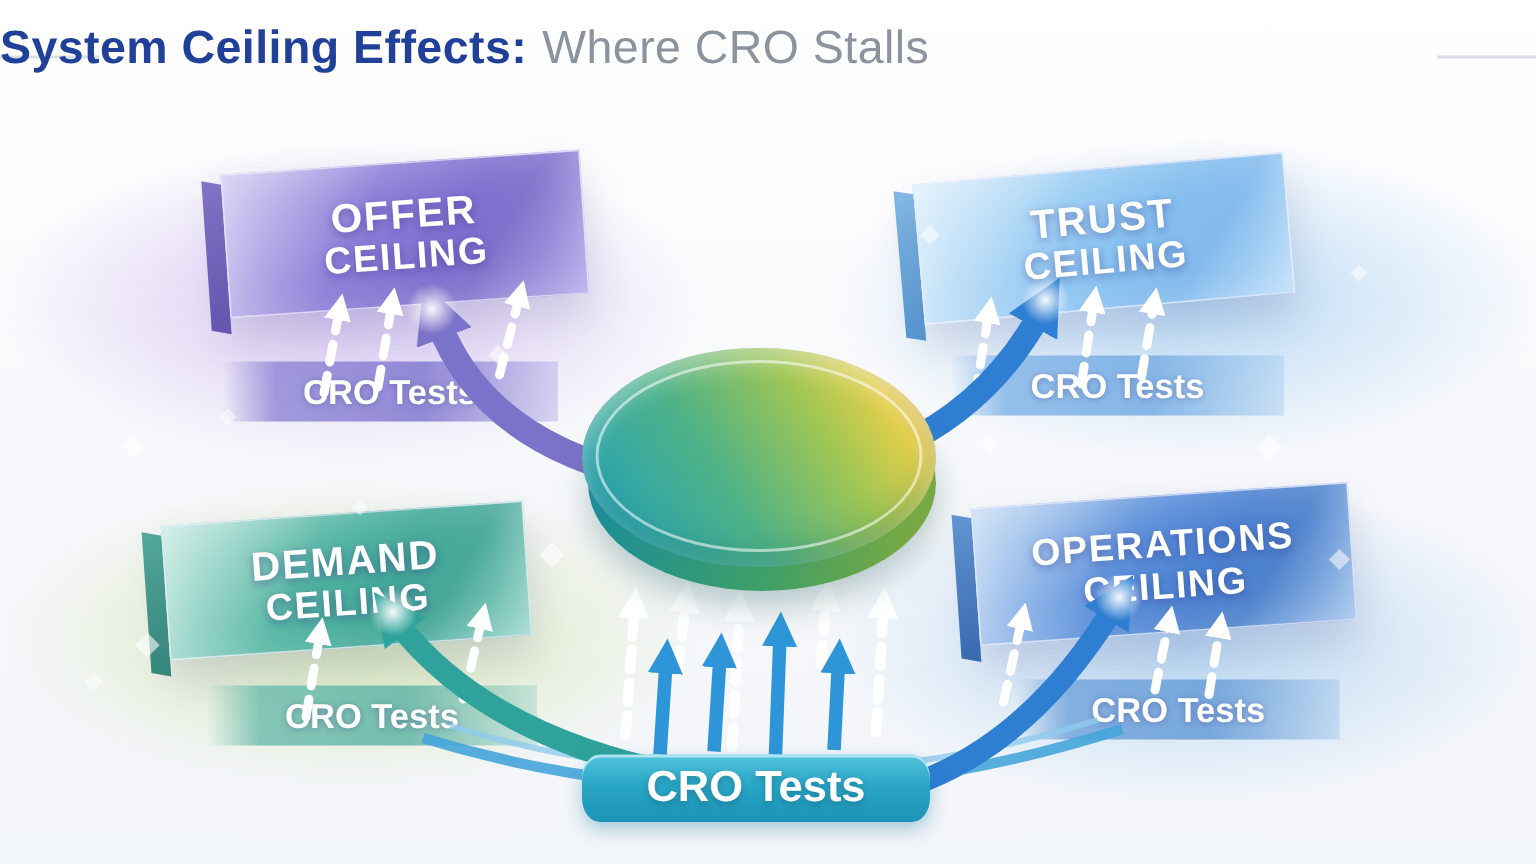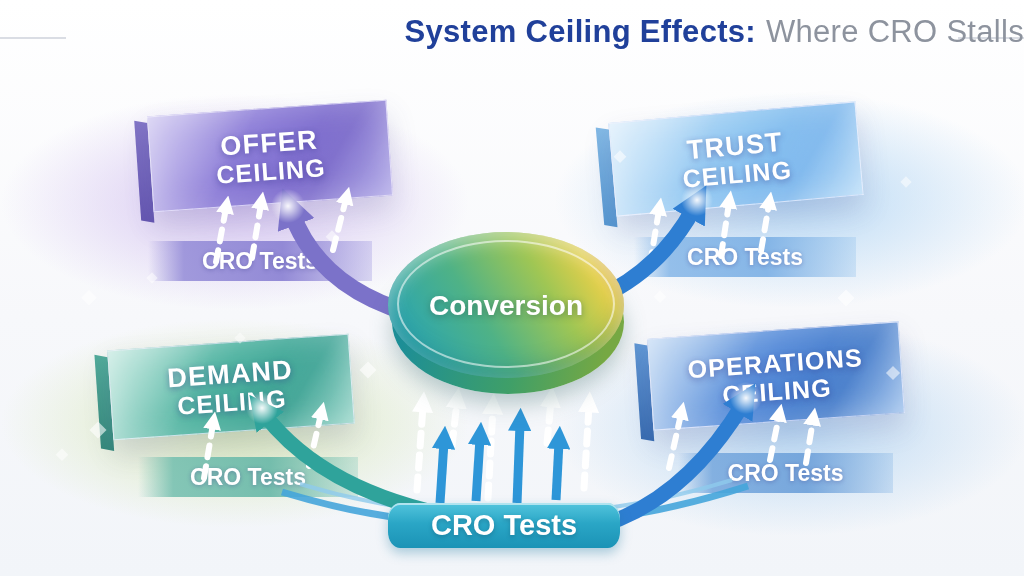--- a/index.html
+++ b/index.html
@@ -12,21 +12,21 @@
   .q{position:absolute;pointer-events:none;}
   .q-tl{left:-90px;top:52px;width:650px;height:300px;
     background:radial-gradient(ellipse 50% 50% at 50% 50%,rgba(204,183,238,.78),rgba(204,183,238,0) 72%);}
   .q-tr{left:462px;top:50px;width:660px;height:300px;
     background:radial-gradient(ellipse 50% 50% at 50% 50%,rgba(158,204,242,.72),rgba(158,204,242,0) 72%);}
   .q-bl{left:-90px;top:278px;width:650px;height:290px;
     background:radial-gradient(ellipse 50% 50% at 50% 50%,rgba(205,226,160,.72),rgba(205,226,160,0) 72%);}
   .q-br{left:462px;top:278px;width:660px;height:300px;
     background:radial-gradient(ellipse 50% 50% at 50% 50%,rgba(164,205,240,.75),rgba(164,205,240,0) 72%);}
   
-  .header{position:absolute;left:0;right:0;top:14px;text-align:right;z-index:8;padding-left:36px;}
+  .header{position:absolute;left:0;right:0;top:14px;text-align:left;z-index:8;}
   .header .t1{font-size:31px;font-weight:700;color:#20409a;letter-spacing:.3px;}
   .header .t2{font-size:31px;font-weight:500;color:#8d939e;margin-left:10px;letter-spacing:.3px;}
   .rule{position:absolute;top:37px;height:2px;background:#dadde4;z-index:8;}
   .rule-left{left:0;width:66px;}
   .rule-right{right:0;width:66px;}
   
   .panel{position:absolute;z-index:3;}
   .panel .side{position:absolute;left:-13px;top:5px;bottom:-9px;width:13px;transform:skewY(14deg);opacity:.95;}
   .panel .face{position:absolute;inset:0;border:1.5px solid rgba(240,238,252,.75);
     box-shadow:0 14px 28px rgba(70,70,140,.18), inset 0 0 30px rgba(255,255,255,.25);}
@@ -241,21 +241,20 @@
       <circle cx="262" cy="408" r="16" fill="url(#glowG)"></circle>
       <circle cx="746" cy="398" r="16" fill="url(#glowG)"></circle>
     </g>
   </svg>
 
   <div class="disc">
     <div class="disc-base"></div>
     <div class="disc-face">
       <div class="disc-ring"></div>
       <div class="disc-label">
-        <div>Conversion</div>
       </div>
     </div>
   </div>
 
   <div class="banner">
     <span>CRO Tests</span>
   </div>
 
 </div>
 

